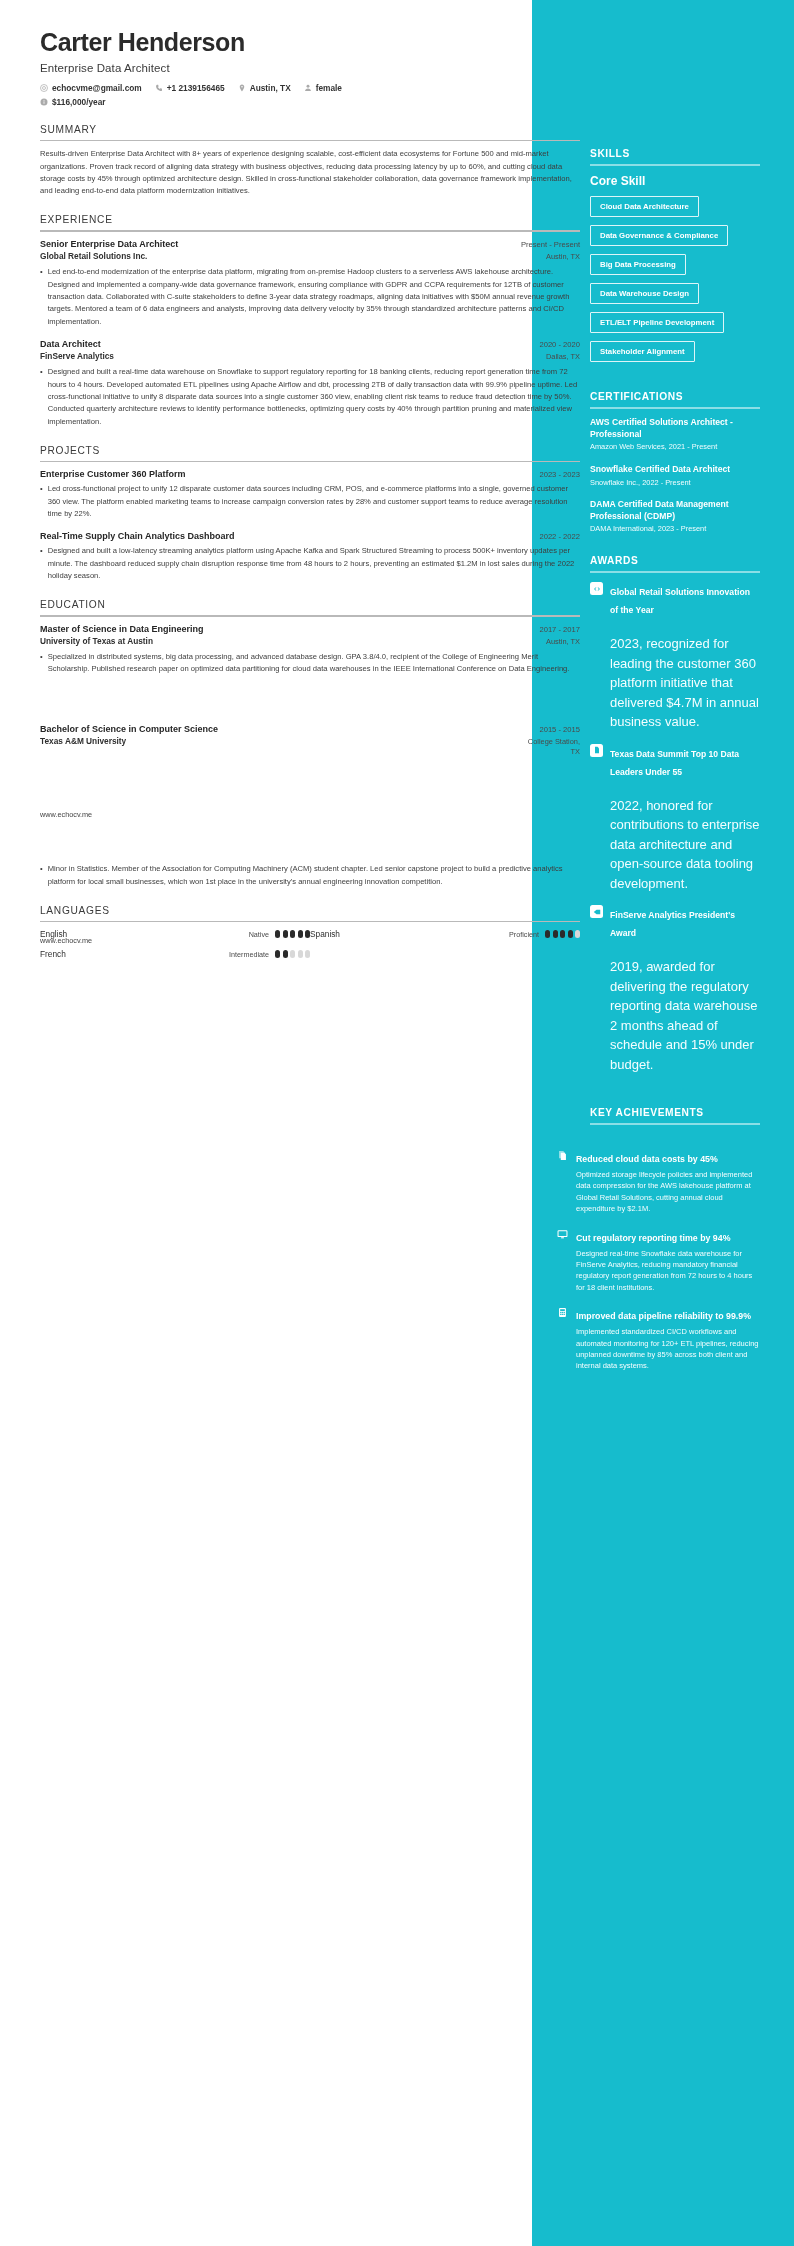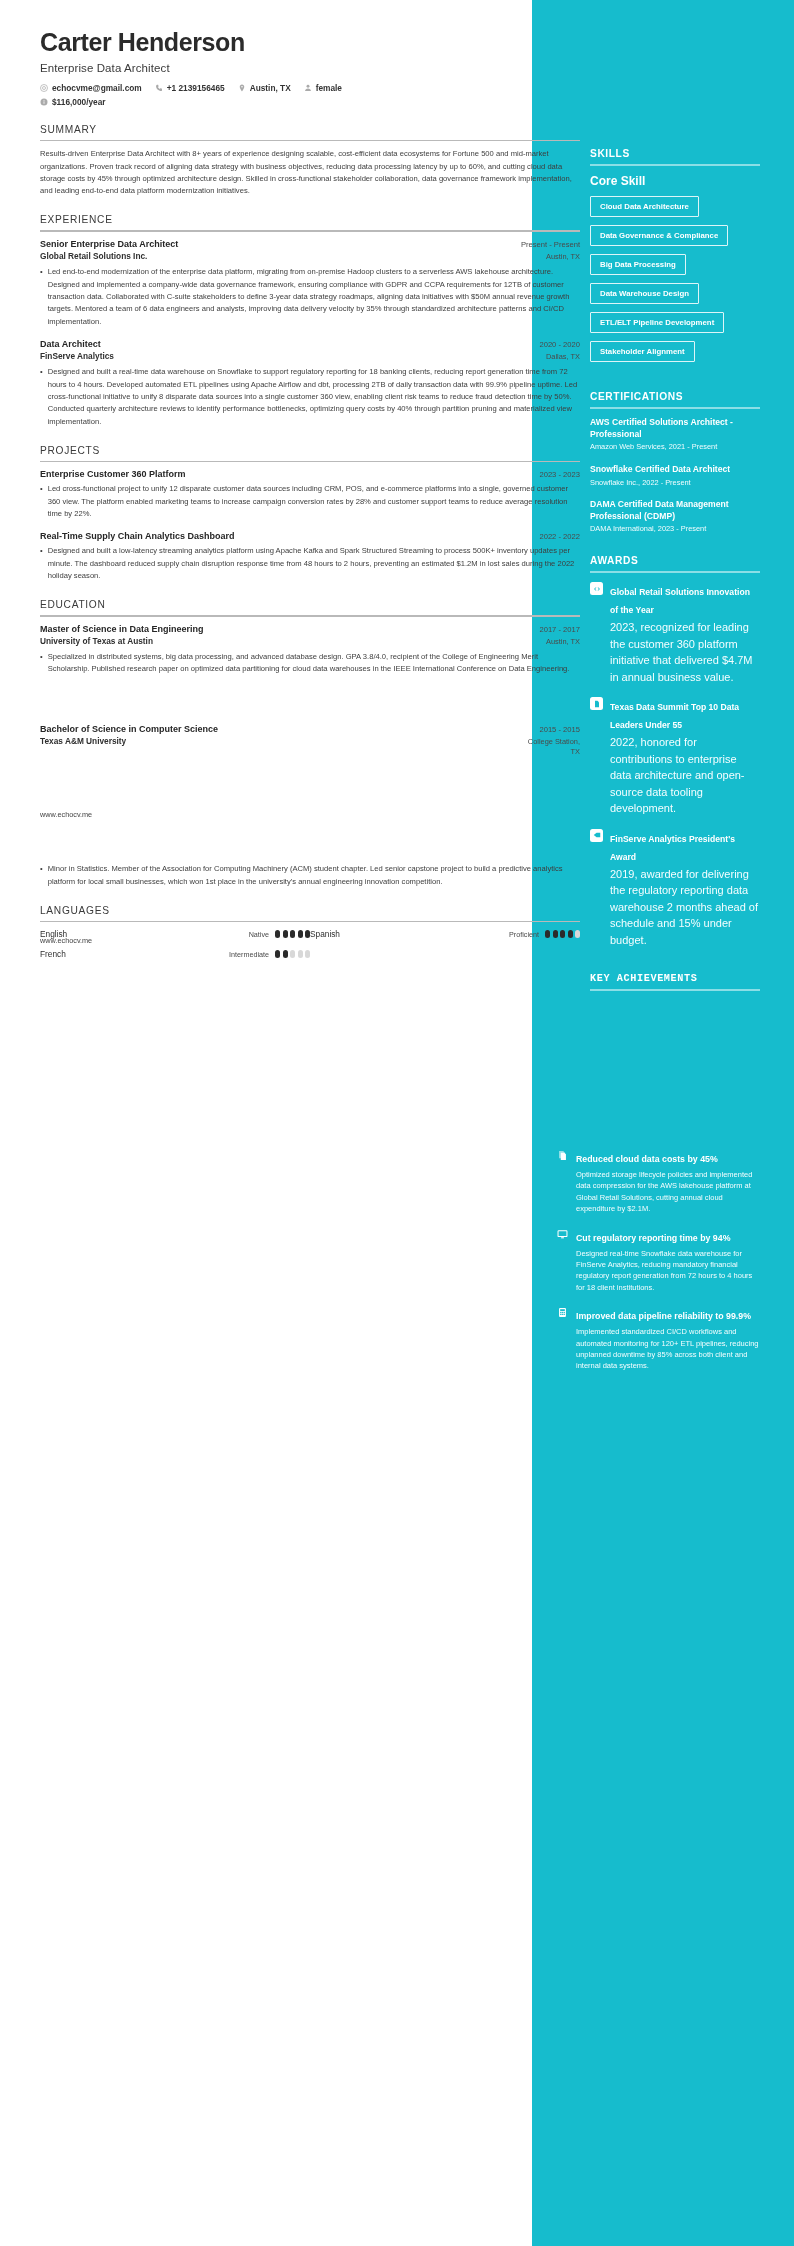--- a/index.html
+++ b/index.html
@@ -82,21 +82,21 @@
   .cert-meta { font-size:7.4px; line-height:1.45; margin-top:2px; color:#f2feff; }
 
   .award { display:flex; gap:7px; margin-bottom:11px; }
   .award-ico {
     flex:none; width:13px; height:13px; border-radius:2.5px;
     background:#fff; display:flex; align-items:center; justify-content:center;
     margin-top:1px;
   }
   .award-ico svg { width:8px; height:8px; fill:#16bccd; }
   .award-name { font-size:8.6px; font-weight:bold; line-height:1.35; }
-  .award-desc { font-size:11px; line-height:1.5; margin-top:2px; color:#f4feff; }
+  .award-desc { font-size:13px; line-height:1.5; margin-top:17px; color:#f4feff; }
 
   .ka { display:flex; gap:7px; margin-bottom:12px; }
   .ka-ico { flex:none; width:13px; height:13px; display:flex; align-items:center; justify-content:center; margin-top:1px;}
   .ka-ico svg { width:11px; height:11px; fill:#fff; }
   .ka-name { font-size:8.8px; font-weight:bold; line-height:1.35; }
   .ka-desc { font-size:7.5px; line-height:1.52; margin-top:3px; color:#f4feff; }
 
   
   .side-top { position:absolute; top:148px; right:0; width:228px; padding:0 34px 0 24px; color:#fff; }
   .side-ka { position:absolute; top:1148px; right:0; width:262px; padding:0 34px 0 24px; color:#fff; }
@@ -393,21 +393,21 @@
               <circle cx="5.6" cy="8" r="1.3" fill="#16bccd"></circle>
             </svg>
         </span>
         <span>
           <span class="award-name">FinServe Analytics President's Award</span>
           <span class="award-desc" style="display:block">2019, awarded for delivering the regulatory reporting data warehouse 2 months ahead of schedule and 15% under budget.</span>
         </span>
       </div>
     </div>
 
-    <div class="side-sec" style="margin-top:25px;font-family:Liberation Mono, monospace;">
+    <div class="side-sec" style="margin-top:33px;">
       <div class="side-title">KEY ACHIEVEMENTS</div>
       <div class="side-rule"></div>
     </div>
   </div>
 
   <div class="side-ka">
     <div class="ka">
       <span class="ka-ico">
         <svg viewBox="0 0 16 16">
             <path d="M3 1.5h6l2.2 2.2V12H3z" opacity=".55"></path>

